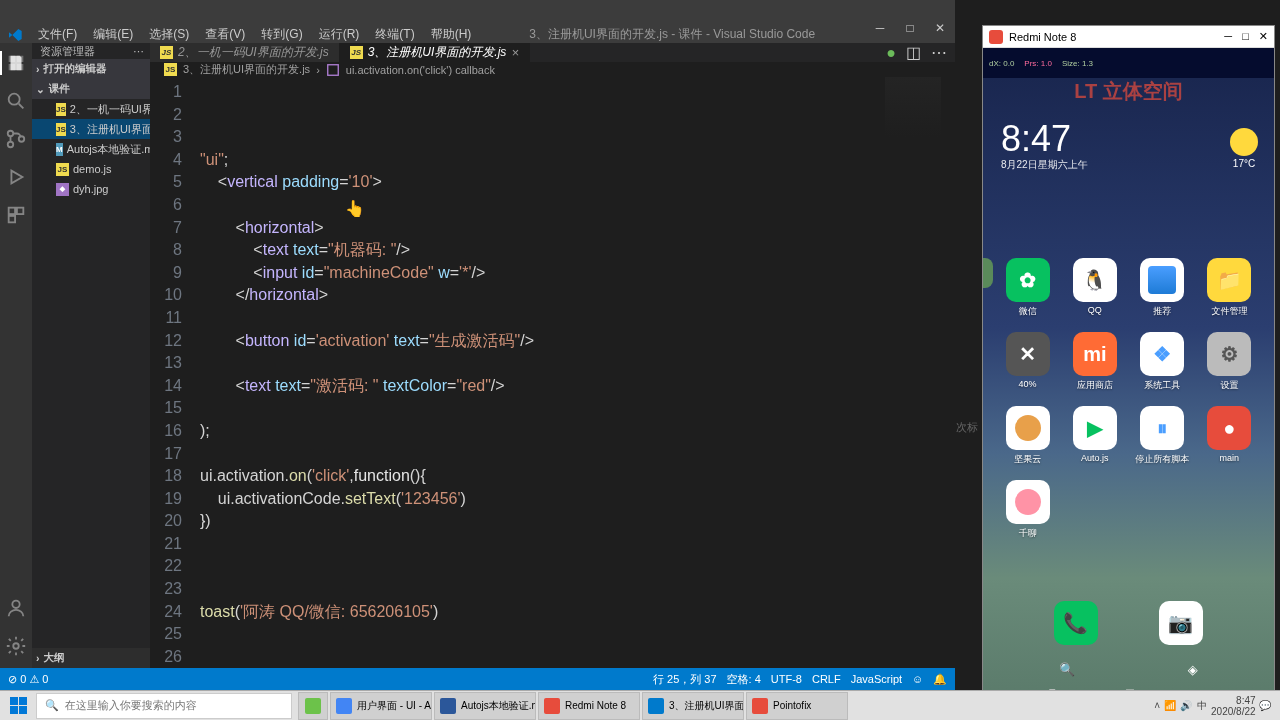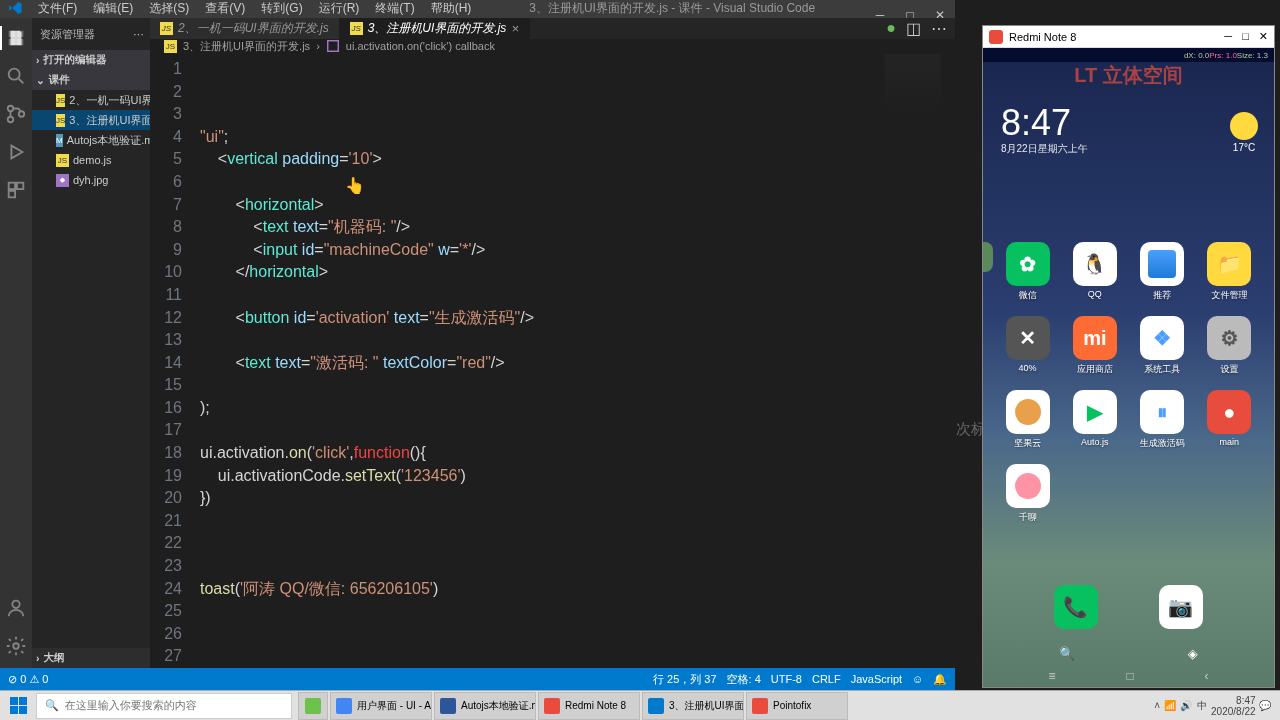--- a/index.html
+++ b/index.html
@@ -1,71 +1,71 @@
 <!DOCTYPE html>
 <html><head>
 <meta charset="utf-8">
 <style>
 *{margin:0;padding:0;box-sizing:border-box;font-family:"Segoe UI","Microsoft YaHei",sans-serif;-webkit-font-smoothing:antialiased}
 body{width:1280px;height:720px;overflow:hidden;background:#1e1e1e;position:relative}
 .vscode{width:955px;height:690px;background:#1e1e1e;display:flex;flex-direction:column}
-.titlebar{height:18px;background:#3c3c3c;display:flex;align-items:flex-start;color:#ccc;font-size:12px}
+.titlebar{height:43px;background:#3c3c3c;display:flex;align-items:flex-end;color:#ccc;font-size:12px}
 .titlebar .logo{width:30px;display:flex;align-items:center;justify-content:center}
 .titlebar .logo svg{width:16px;height:16px}
 .menu{display:flex}
 .menu-item{padding:0 8px;cursor:pointer}
 .title-center{flex:1;text-align:center;color:#999}
 .win-ctrl{display:flex}
 .win-btn{width:30px;height:30px;display:flex;align-items:center;justify-content:center;color:#ccc}
 .body{flex:1;display:flex;overflow:hidden}
 .actbar{width:32px;background:#333;display:flex;flex-direction:column;align-items:center;padding-top:8px;gap:14px}
 .act-icon{width:24px;height:24px;display:flex;align-items:center;justify-content:center;color:#858585;position:relative}
 .act-icon.active{color:#fff}
 .act-icon.active::before{content:"";position:absolute;left:-4px;top:0;bottom:0;width:2px;background:#fff}
 .actbar .spacer{flex:1}
 .sidebar{width:118px;background:#252526;color:#ccc;display:flex;flex-direction:column;font-size:11px}
-.side-hdr{height:16px;display:flex;align-items:center;justify-content:space-between;padding:16px 8px;color:#bbb;font-size:11px}
+.side-hdr{height:16px;display:flex;align-items:center;justify-content:space-between;padding:8px 8px;color:#bbb;font-size:11px}
 .side-sec{height:20px;display:flex;align-items:center;padding-left:4px;gap:4px;background:#37373d;font-weight:600;font-size:10.5px}
 .tree{display:flex;flex-direction:column}
 .tree-item{height:20px;display:flex;align-items:center;padding-left:14px;gap:4px;font-size:11px;white-space:nowrap;overflow:hidden}
 .tree-item.l2{padding-left:24px}
 .tree-item.sel{background:#094771}
-.fico{width:13px;height:13px;background:#f0db4f;color:#323330;font-size:8px;display:flex;align-items:center;justify-content:center;font-weight:400}
+.fico{width:13px;height:13px;background:#f0db4f;color:#323330;font-size:8px;display:flex;align-items:center;justify-content:center;font-weight:700}
 .fico.md{background:#519aba;color:#fff}
 .fico.img{background:#a074c4;color:#fff;font-size:7px}
 .side-foot{margin-top:auto;height:20px;display:flex;align-items:center;padding-left:4px;gap:4px;font-size:10.5px;font-weight:600;background:#2d2d2d}
 .editor{flex:1;display:flex;flex-direction:column;background:#1e1e1e;position:relative}
 .tabs{height:32px;background:#252526;display:flex;align-items:stretch}
 .tab{display:flex;align-items:center;gap:5px;padding:0 10px;background:#2d2d2d;color:#969696;font-size:12px;border-right:1px solid #1e1e1e;font-style:italic}
 .tab.active{background:#1e1e1e;color:#fff;font-style:italic}
 .close-x{color:#999;font-size:13px}
 .tab-actions{margin-left:auto;display:flex;align-items:center;gap:10px;padding-right:10px;color:#ccc}
 .bc{height:20px;display:flex;align-items:center;padding-left:14px;color:#a0a0a0;font-size:11px;gap:6px}
 .bc svg{width:14px;height:14px}
 .code{flex:1;display:flex;font-family:Consolas,"Courier New",monospace;font-size:16px;position:relative}
 .gutter{width:50px;text-align:right;color:#6e7681;padding-right:18px;padding-top:4px}
 .gutter div{height:22.6px;line-height:22.6px}
 .cursor-marker{position:absolute;left:195px;top:122px;width:16px;height:16px;pointer-events:none;color:#d4d4d4}
 .lines{color:#d4d4d4;padding-top:4px}
 .lines div{height:22.6px;line-height:22.6px;white-space:pre}
 .s{color:#ce9178}
-.k{color:#ef4444}
-.t{color:#5eead4}
+.k{color:#e5e5e5}
+.t{color:#c4b5fd}
 .a{color:#9cdcfe}
 .f{color:#dcdcaa}
 .p{color:#d4d4d4}
 .minimap{position:absolute;right:14px;top:0;width:56px;height:60px;background:linear-gradient(#2a2a2a,#1e1e1e);opacity:.5}
 .statusbar{height:22px;background:#007acc;display:flex;align-items:center;color:#fff;font-size:11px;padding:0 8px;gap:10px}
 .statusbar .sp{flex:1}
-.overlay-label{position:absolute;left:956px;top:420px;font-size:15px;color:#666}
+.overlay-label{position:absolute;left:956px;top:420px;font-size:11px;color:#666}
 .phone-window{position:absolute;left:982px;top:25px;width:293px;background:#fff;border:1px solid #888;display:flex;flex-direction:column}
 .pw-title{height:22px;background:#fff;display:flex;align-items:center;padding:0 6px;border-bottom:1px solid #ddd;font-size:11px}
 .pw-title .pico{width:14px;height:14px;background:#e74c3c;border-radius:3px;margin-right:6px}
 .pw-ctrl{margin-left:auto;display:flex;gap:10px}
-.pw-status{height:14px;background:#050c2e;display:flex;align-items:center;justify-content:flex-end;padding:0 6px;color:#b1cfa1;font-size:8px}
+.pw-status{height:30px;background:#050c2e;display:flex;align-items:center;gap:10px;padding:0 6px;color:#b1cfa1;font-size:8px}
 .phone-screen{height:625px;background:linear-gradient(180deg,#1a2750 0%,#2b3e70 40%,#4a688a 60%,#6a8b7a 80%,#5a7a6a 100%);position:relative;color:#fff}
 .ps-top{position:absolute;top:40px;left:18px}
 .ps-clock{font-size:36px;font-weight:300}
 .ps-date{font-size:10px;opacity:.9;margin-top:-2px}
 .ps-weather{position:absolute;top:50px;right:16px;text-align:center}
 .ps-sun{width:28px;height:28px;background:#ffd93d;border-radius:50%;margin:0 auto 2px}
 .ps-temp{font-size:10px}
 .grid{position:absolute;top:180px;left:0;right:0;padding:0 14px;display:grid;grid-template-columns:repeat(4,1fr);gap:14px 6px}
 .app{display:flex;flex-direction:column;align-items:center;gap:3px}
 .app-icon{width:44px;height:44px;border-radius:10px;display:flex;align-items:center;justify-content:center;font-size:20px;font-weight:700}
@@ -385,21 +385,21 @@
         <div class="app">
           <div class="app-icon ic-nut"></div>
           <div class="app-lbl">坚果云</div>
         </div>
         <div class="app">
           <div class="app-icon ic-auto">▶</div>
           <div class="app-lbl">Auto.js</div>
         </div>
         <div class="app">
           <div class="app-icon ic-stop">⏸</div>
-          <div class="app-lbl">生成激活码</div>
+          <div class="app-lbl">停止所有脚本</div>
         </div>
         <div class="app">
           <div class="app-icon ic-main">●</div>
           <div class="app-lbl">main</div>
         </div>
         <div class="app">
           <div class="app-icon ic-qx"></div>
           <div class="app-lbl">千聊</div>
         </div>
       </div>

